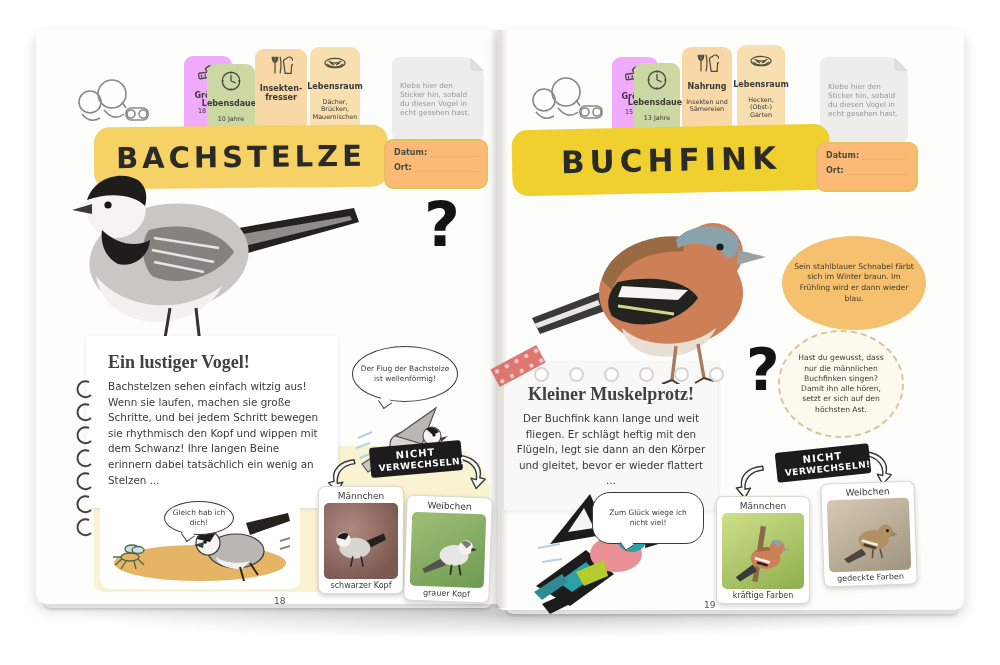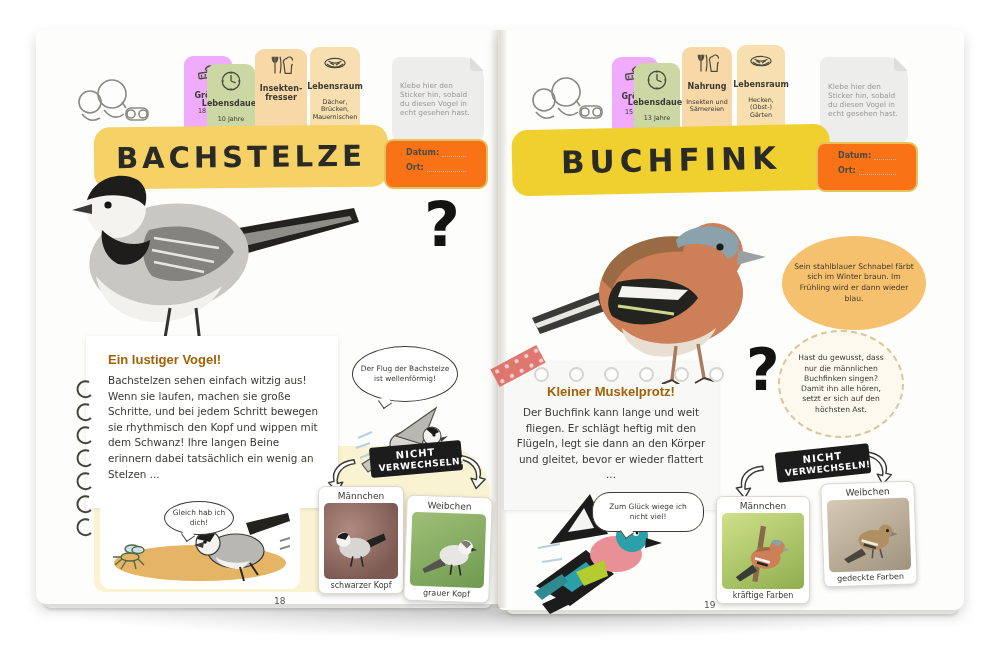--- a/index.html
+++ b/index.html
@@ -20,40 +20,40 @@
   .tab .val{font-size:6.4px;line-height:1.2;padding:0 2px;}
   .tab svg{width:24px;height:24px;}
   
   .banner{position:absolute;z-index:2;border-radius:16px;display:flex;align-items:center;justify-content:center;}
   .title{font-weight:bold;letter-spacing:4px;color:#2a2a26;}
   
   .sticker{position:absolute;background:#ededeb;border-radius:8px 22px 8px 8px;color:#9a9892;
     font-size:7.3px;display:flex;align-items:center;justify-content:center;
     padding:8px;box-sizing:border-box;z-index:1;}
   .sticker::after{content:"";position:absolute;top:0;right:0;border-top:14px solid #ffffff;border-left:14px solid #dddddb;border-radius:0 8px 0 4px;}
-  .logbox{position:absolute;background:#f97316;border:2px solid #e6c25a;border-radius:9px;
-    padding:7px 20px 5px;box-sizing:border-box;z-index:2;}
+  .logbox{position:absolute;background:#fdba74;border:2px solid #e6c25a;border-radius:9px;
+    padding:7px 8px 5px;box-sizing:border-box;z-index:2;}
   .logrow{display:flex;align-items:flex-end;font-size:8px;font-weight:bold;color:#4a4a44;margin-bottom:6px;}
   .dotline{flex:1;border-bottom:1.5px dotted #b9b6ae;margin-left:3px;height:8px;}
   
   .qmark{position:absolute;font-weight:bold;color:#131312;z-index:3;}
   .qbubble{position:absolute;background:#fdf9ee;border:2px dashed #d9c69b;border-radius:50%;
     display:flex;align-items:center;justify-content:center;text-align:center;
     font-size:7.6px;line-height:1.35;padding:12px;box-sizing:border-box;z-index:2;}
   .obubble{position:absolute;background:#f5c16e;border-radius:50%;display:flex;align-items:center;
     justify-content:center;text-align:center;font-size:7.6px;line-height:1.4;color:#45382a;
     padding:12px;box-sizing:border-box;z-index:2;}
   .speech{position:absolute;background:#fff;border:1.5px solid #3a3a36;border-radius:14px;
     display:flex;align-items:center;justify-content:center;text-align:center;
     font-size:7.4px;line-height:1.3;padding:5px 7px;box-sizing:border-box;z-index:4;}
   .speech::after{content:"";position:absolute;bottom:-6px;left:26%;width:9px;height:9px;background:#fff;
     border-right:1.5px solid #3a3a36;border-bottom:1.5px solid #3a3a36;transform:rotate(55deg);}
   
   .notepad{position:absolute;background:#ffffff;box-shadow:0 1px 4px rgba(0,0,0,.10);z-index:2;}
-  .note-h{font-family:Liberation Sans, sans-serif;font-weight:bold;font-size:13px;color:#a16207;}
+  .note-h{font-family:Liberation Serif, serif;font-weight:bold;font-size:18px;color:#404040;}
   .note-b{font-size:10.4px;line-height:1.5;color:#3a3a36;}
   .rings{position:absolute;z-index:3;}
   .holes{position:absolute;display:flex;gap:20px;z-index:3;}
   .hole{width:11px;height:11px;border:2px solid #d6d4ce;border-radius:50%;background:#fdfdfb;}
   .tape{position:absolute;width:52px;height:20px;background:#dd6a63;opacity:.9;transform:rotate(-28deg);z-index:4;
     background-image:radial-gradient(circle at 5px 5px,rgba(255,255,255,.65) 1.8px,transparent 2.4px);background-size:11px 11px;}
   
   .panelL{position:absolute;left:94px;top:446px;width:396px;height:146px;background:#faf3d2;
     border-radius:48px 48px 10px 10px;z-index:1;}
   .badge{position:absolute;background:#1c1c1c;color:#fff;text-align:center;z-index:4;
@@ -395,21 +395,21 @@
       <polygon points="30,94 58,74 70,86 44,104" fill="#2aa0a8"></polygon>
       <polygon points="6,104 34,86 40,94 14,112" fill="#2f8a92"></polygon>
       <ellipse cx="88" cy="66" rx="26" ry="18" fill="#e98f96"></ellipse>
       <polygon points="48,84 76,72 80,88 56,98" fill="#b5cc2e"></polygon>
       <circle cx="104" cy="48" r="16" fill="#2aa0a8"></circle>
       <polygon points="118,50 134,55 117,60" fill="#1c1c1c"></polygon>
       <circle cx="108" cy="45" r="3" fill="#fff"></circle>
         <circle cx="109" cy="45" r="1.4" fill="#111"></circle>
       <polygon points="14,116 40,104 46,114 22,126" fill="#1c1c1c"></polygon>
     </svg>
-    <div class="speech" style="left:94px;top:462px;width:112px;height:40px;border-radius:18px;">Zum Glück wiege ich nicht viel!</div>
+    <div class="speech" style="left:94px;top:462px;width:112px;height:52px;border-radius:18px;">Zum Glück wiege ich nicht viel!</div>
 
     <div class="badge" style="left:278px;top:418px;width:78px;transform:rotate(-6deg);">
       <span class="b1">NICHT</span>
       <span class="b2">VERWECHSELN!</span>
     </div>
     <svg class="arrow" style="left:238px;top:430px;transform:rotate(12deg);" viewBox="0 0 44 54">
       <path d="M32,4 C12,10 4,24 10,38 L3,41 L17,52 L22,37 L15,40 C11,27 17,14 34,9 Z" fill="#fff" stroke="#3a3a36" stroke-width="2" stroke-linejoin="round"></path>
     </svg>
     <svg class="arrow" style="left:362px;top:416px;transform:scaleX(-1) rotate(10deg);" viewBox="0 0 44 54">
       <path d="M32,4 C12,10 4,24 10,38 L3,41 L17,52 L22,37 L15,40 C11,27 17,14 34,9 Z" fill="#fff" stroke="#3a3a36" stroke-width="2" stroke-linejoin="round"></path>

